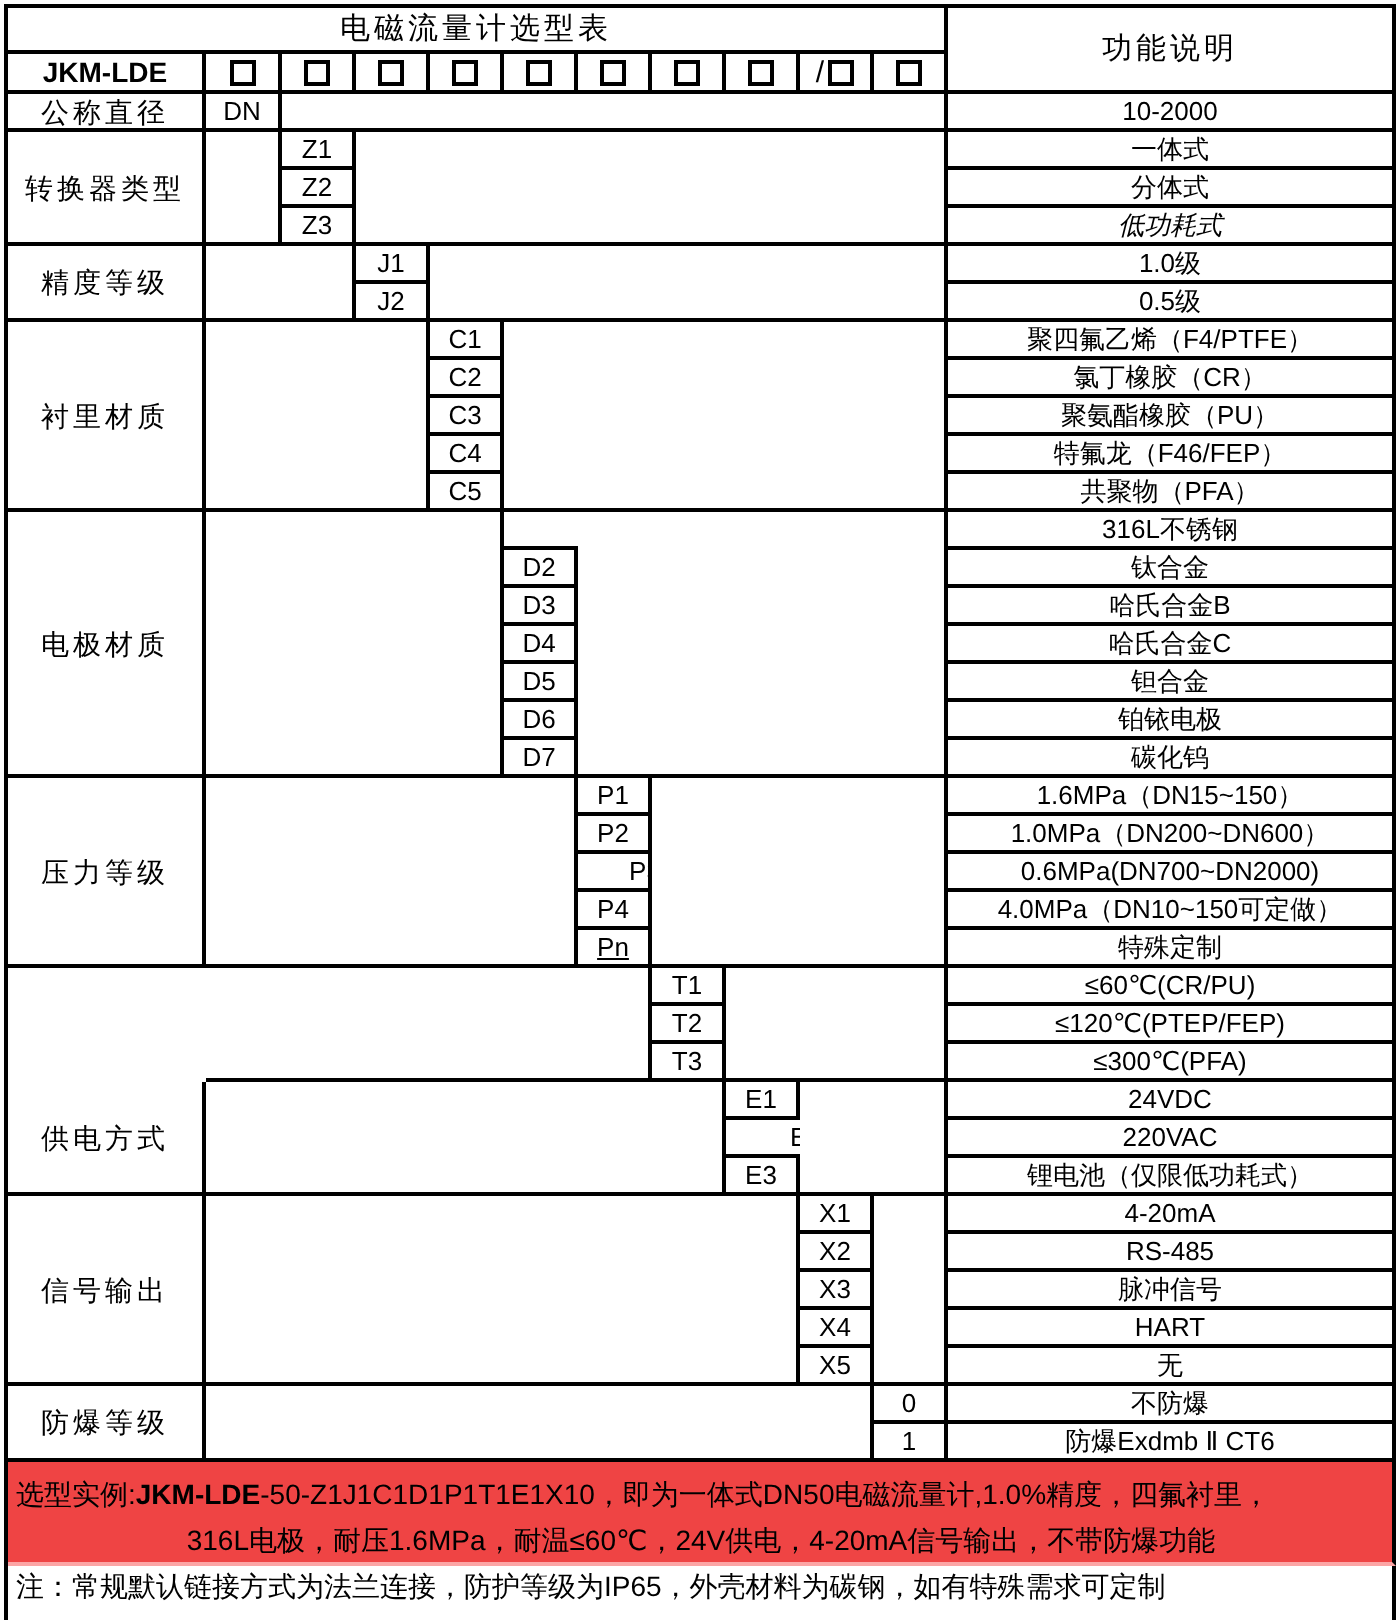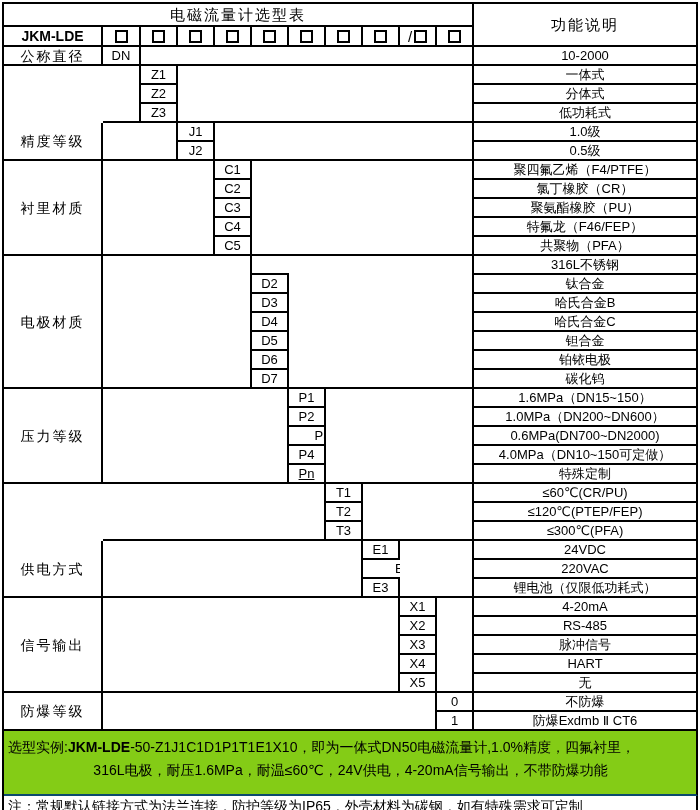--- a/index.html
+++ b/index.html
@@ -9,21 +9,21 @@
   .grid{display:grid;grid-template-columns:99px 38px repeat(9,37px) 224px;grid-template-rows:23px 20px repeat(36,19px)}
   .cell{border-right:2px solid #000;border-bottom:2px solid #000;display:flex;align-items:center;justify-content:center;font-size:13px;line-height:1;overflow:hidden;white-space:nowrap;background:#fff}
   .title-cell{font-size:15px;letter-spacing:2px}
   .func-cell{font-size:15px;letter-spacing:2px}
   .label-cell{font-size:14px;letter-spacing:2px}
   .model-cell{font-weight:bold;font-size:14px}
   .code-cell{font-size:13px}
   .desc-cell{font-size:13px;letter-spacing:0}
   .box{width:13px;height:13px;border:2px solid #000;display:inline-block;background:#fff}
   .slash{font-size:15px;margin-right:2px}
-  .example-block{border-right:2px solid #000;border-bottom:2px solid #0c4a6e;height:65px;font-size:14px;padding:5px 3px 0 4px;line-height:23px;background:#84cc16}
+  .example-block{border-right:2px solid #000;border-bottom:2px solid #fca5a5;height:52px;font-size:14px;padding:5px 3px 0 4px;line-height:23px;background:#ef4444}
   .example-line2{text-align:center}
   .example-model{font-weight:bold}
   .note-block{border-right:2px solid #000;border-bottom:2px solid #000;height:38px;font-size:14px;padding:2px 0 0 4px;line-height:17px;background:#fff}
 </style>
 </head>
 <body>
 
 <div class="wrap">
   <div class="grid" id="grid">
     <div class="cell func-cell" style="grid-column:12/13;grid-row:1/3">功能说明</div>
@@ -58,27 +58,28 @@
         <span class="slash">/</span>
         <span class="box"></span>
       </div>
       <div class="cell" style="grid-area: 2 / 11;">
         <span class="box"></span>
       </div>
       <div class="cell label-cell" style="grid-area: 3 / 1 / 4;">公称直径</div>
       <div class="cell code-cell" style="grid-area: 3 / 2;">DN</div>
       <div class="cell desc-cell" style="grid-area: 3 / 12;">10-2000</div>
       <div class="cell" style="grid-area: 3 / 3 / 4 / 12;"></div>
+      <div class="cell label-cell" style="grid-area: 4 / 1 / 7;">转换器类型</div>
       <div class="cell" style="grid-area: 4 / 2 / 7 / 3;"></div>
       <div class="cell code-cell" style="grid-area: 4 / 3;">Z1</div>
       <div class="cell desc-cell" style="grid-area: 4 / 12;">一体式</div>
       <div class="cell code-cell" style="grid-area: 5 / 3;">Z2</div>
       <div class="cell desc-cell" style="grid-area: 5 / 12;">分体式</div>
       <div class="cell code-cell" style="grid-area: 6 / 3;">Z3</div>
-      <div class="cell desc-cell" style="grid-area: 6 / 12;">低功耗式</div>
+      <div class="cell desc-cell" style="grid-area: 6 / 12; font-style: italic;">低功耗式</div>
       <div class="cell" style="grid-area: 4 / 4 / 7 / 12;"></div>
       <div class="cell label-cell" style="grid-area: 7 / 1 / 9;">精度等级</div>
       <div class="cell" style="grid-area: 7 / 2 / 9 / 4;"></div>
       <div class="cell code-cell" style="grid-area: 7 / 4;">J1</div>
       <div class="cell desc-cell" style="grid-area: 7 / 12;">1.0级</div>
       <div class="cell code-cell" style="grid-area: 8 / 4;">J2</div>
       <div class="cell desc-cell" style="grid-area: 8 / 12;">0.5级</div>
       <div class="cell" style="grid-area: 7 / 5 / 9 / 12;"></div>
       <div class="cell label-cell" style="grid-area: 9 / 1 / 14;">衬里材质</div>
       <div class="cell" style="grid-area: 9 / 2 / 14 / 5;"></div>

